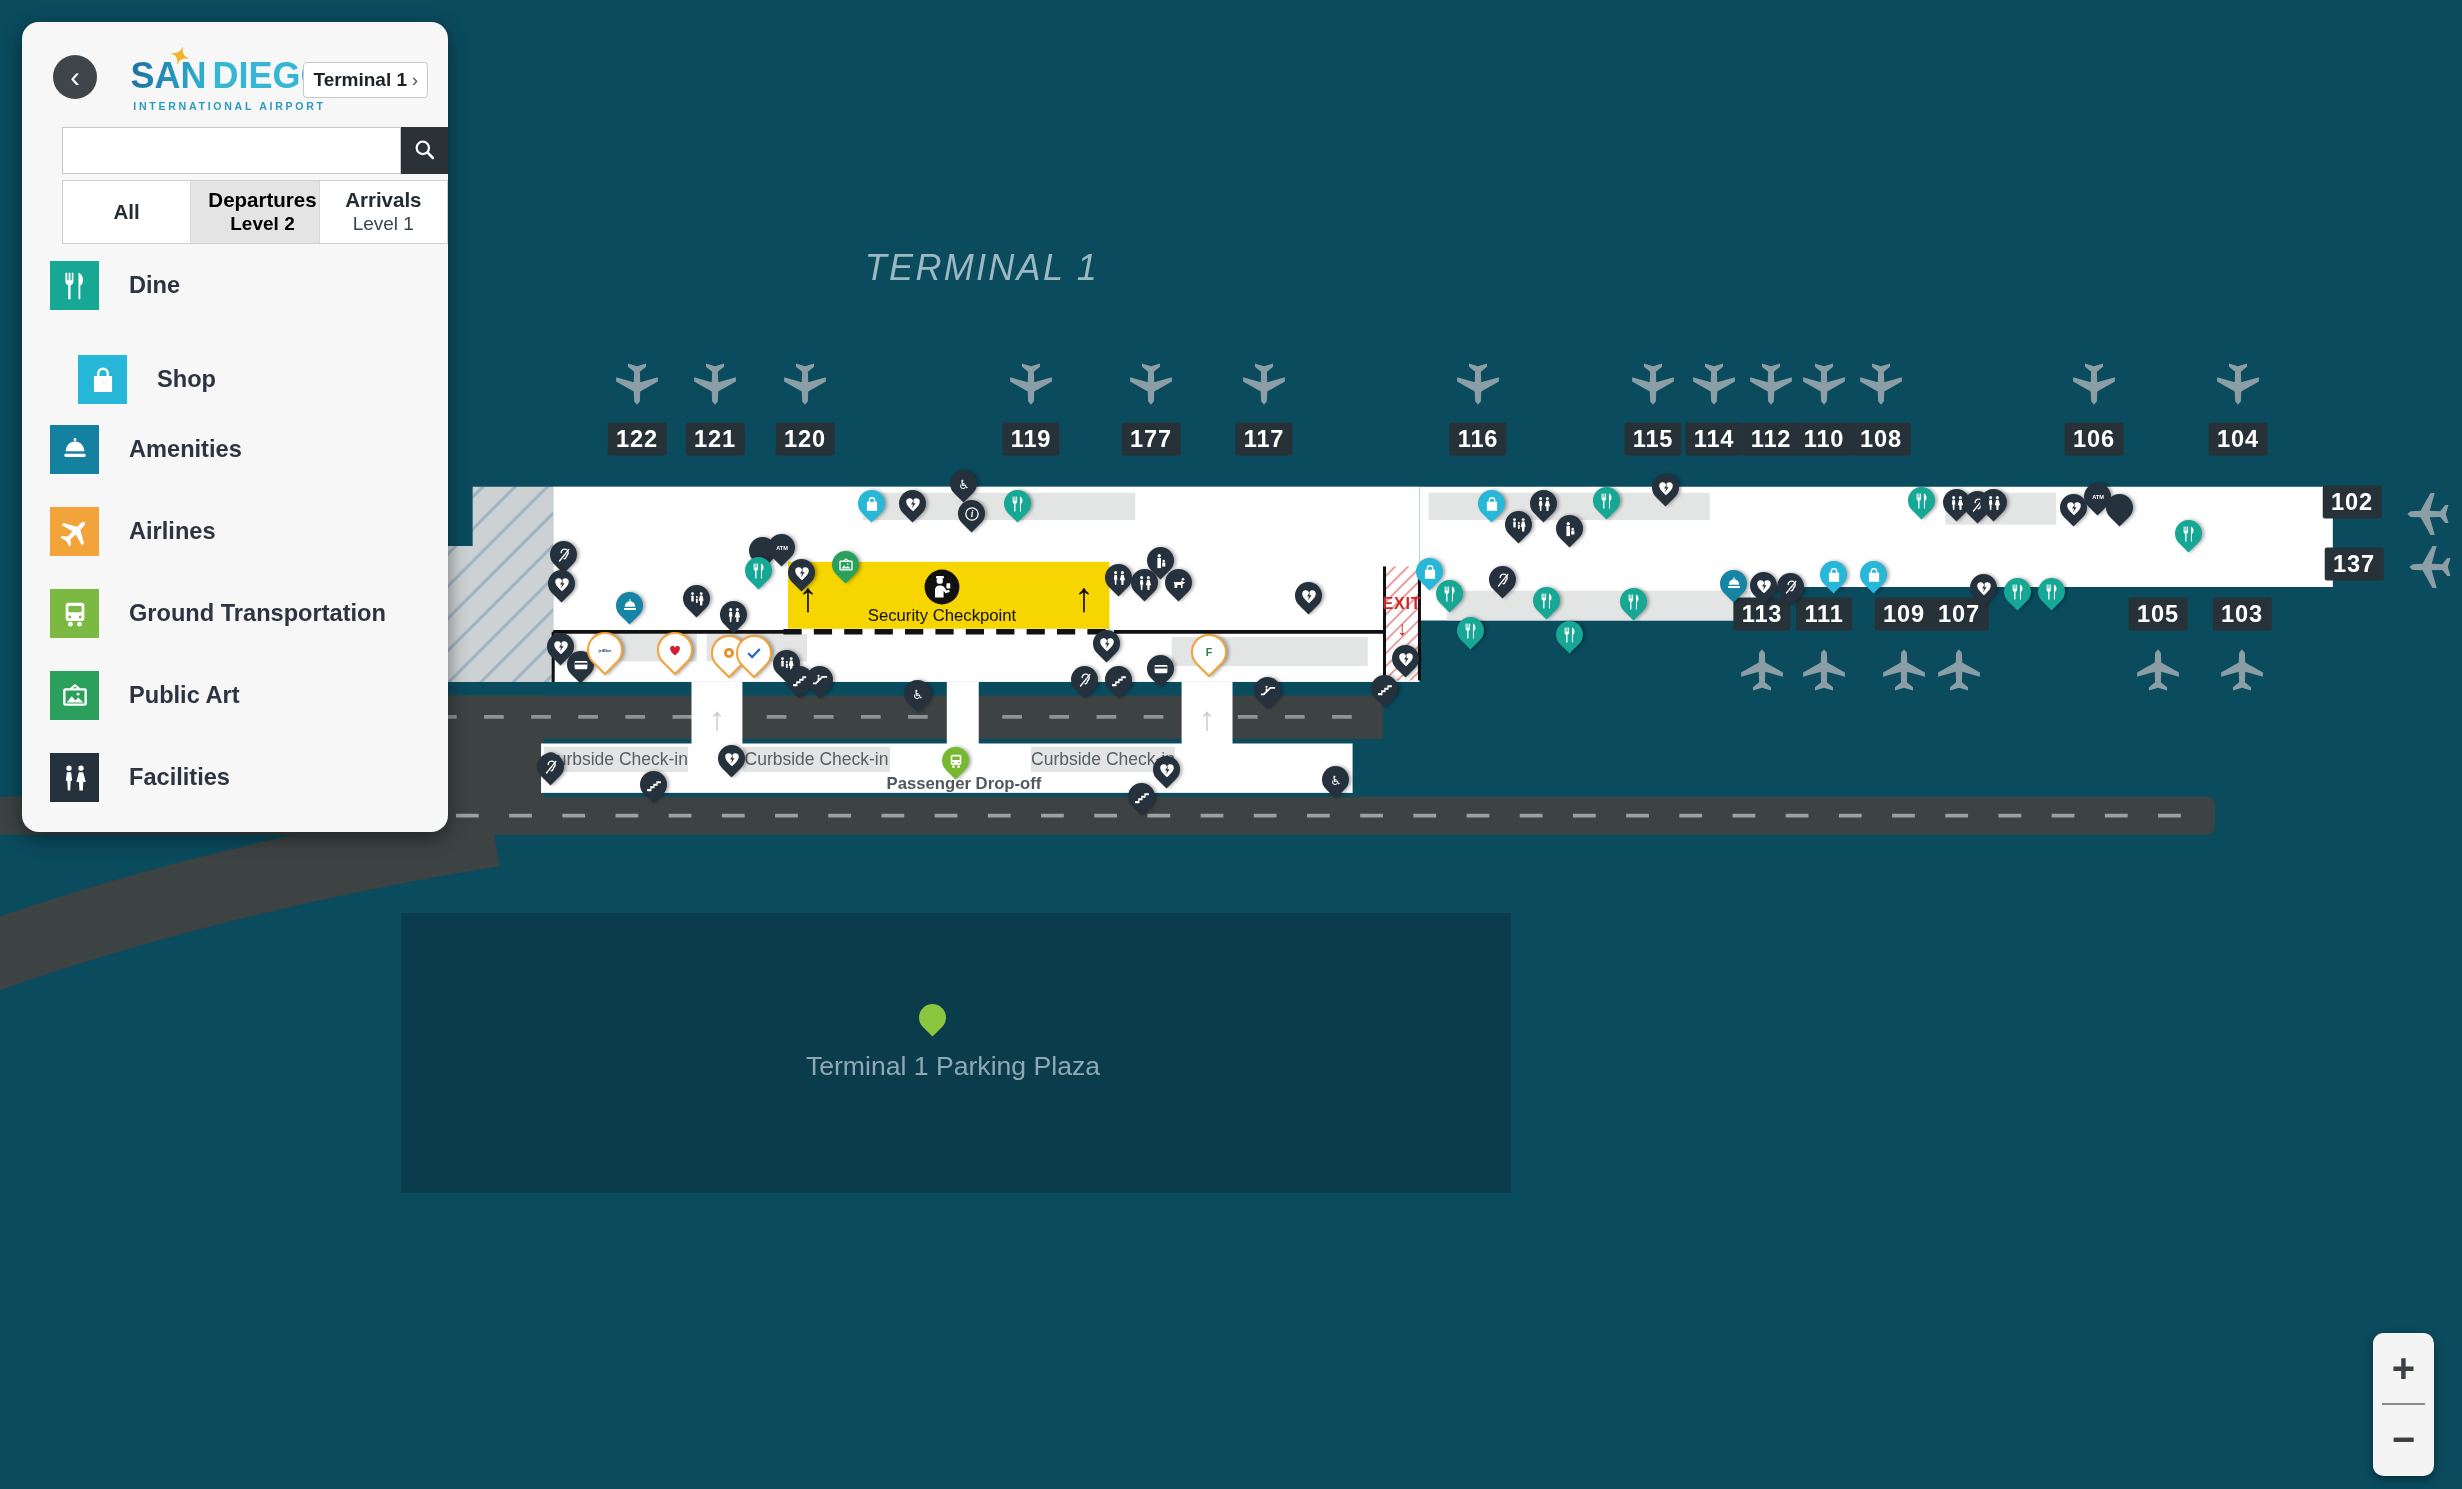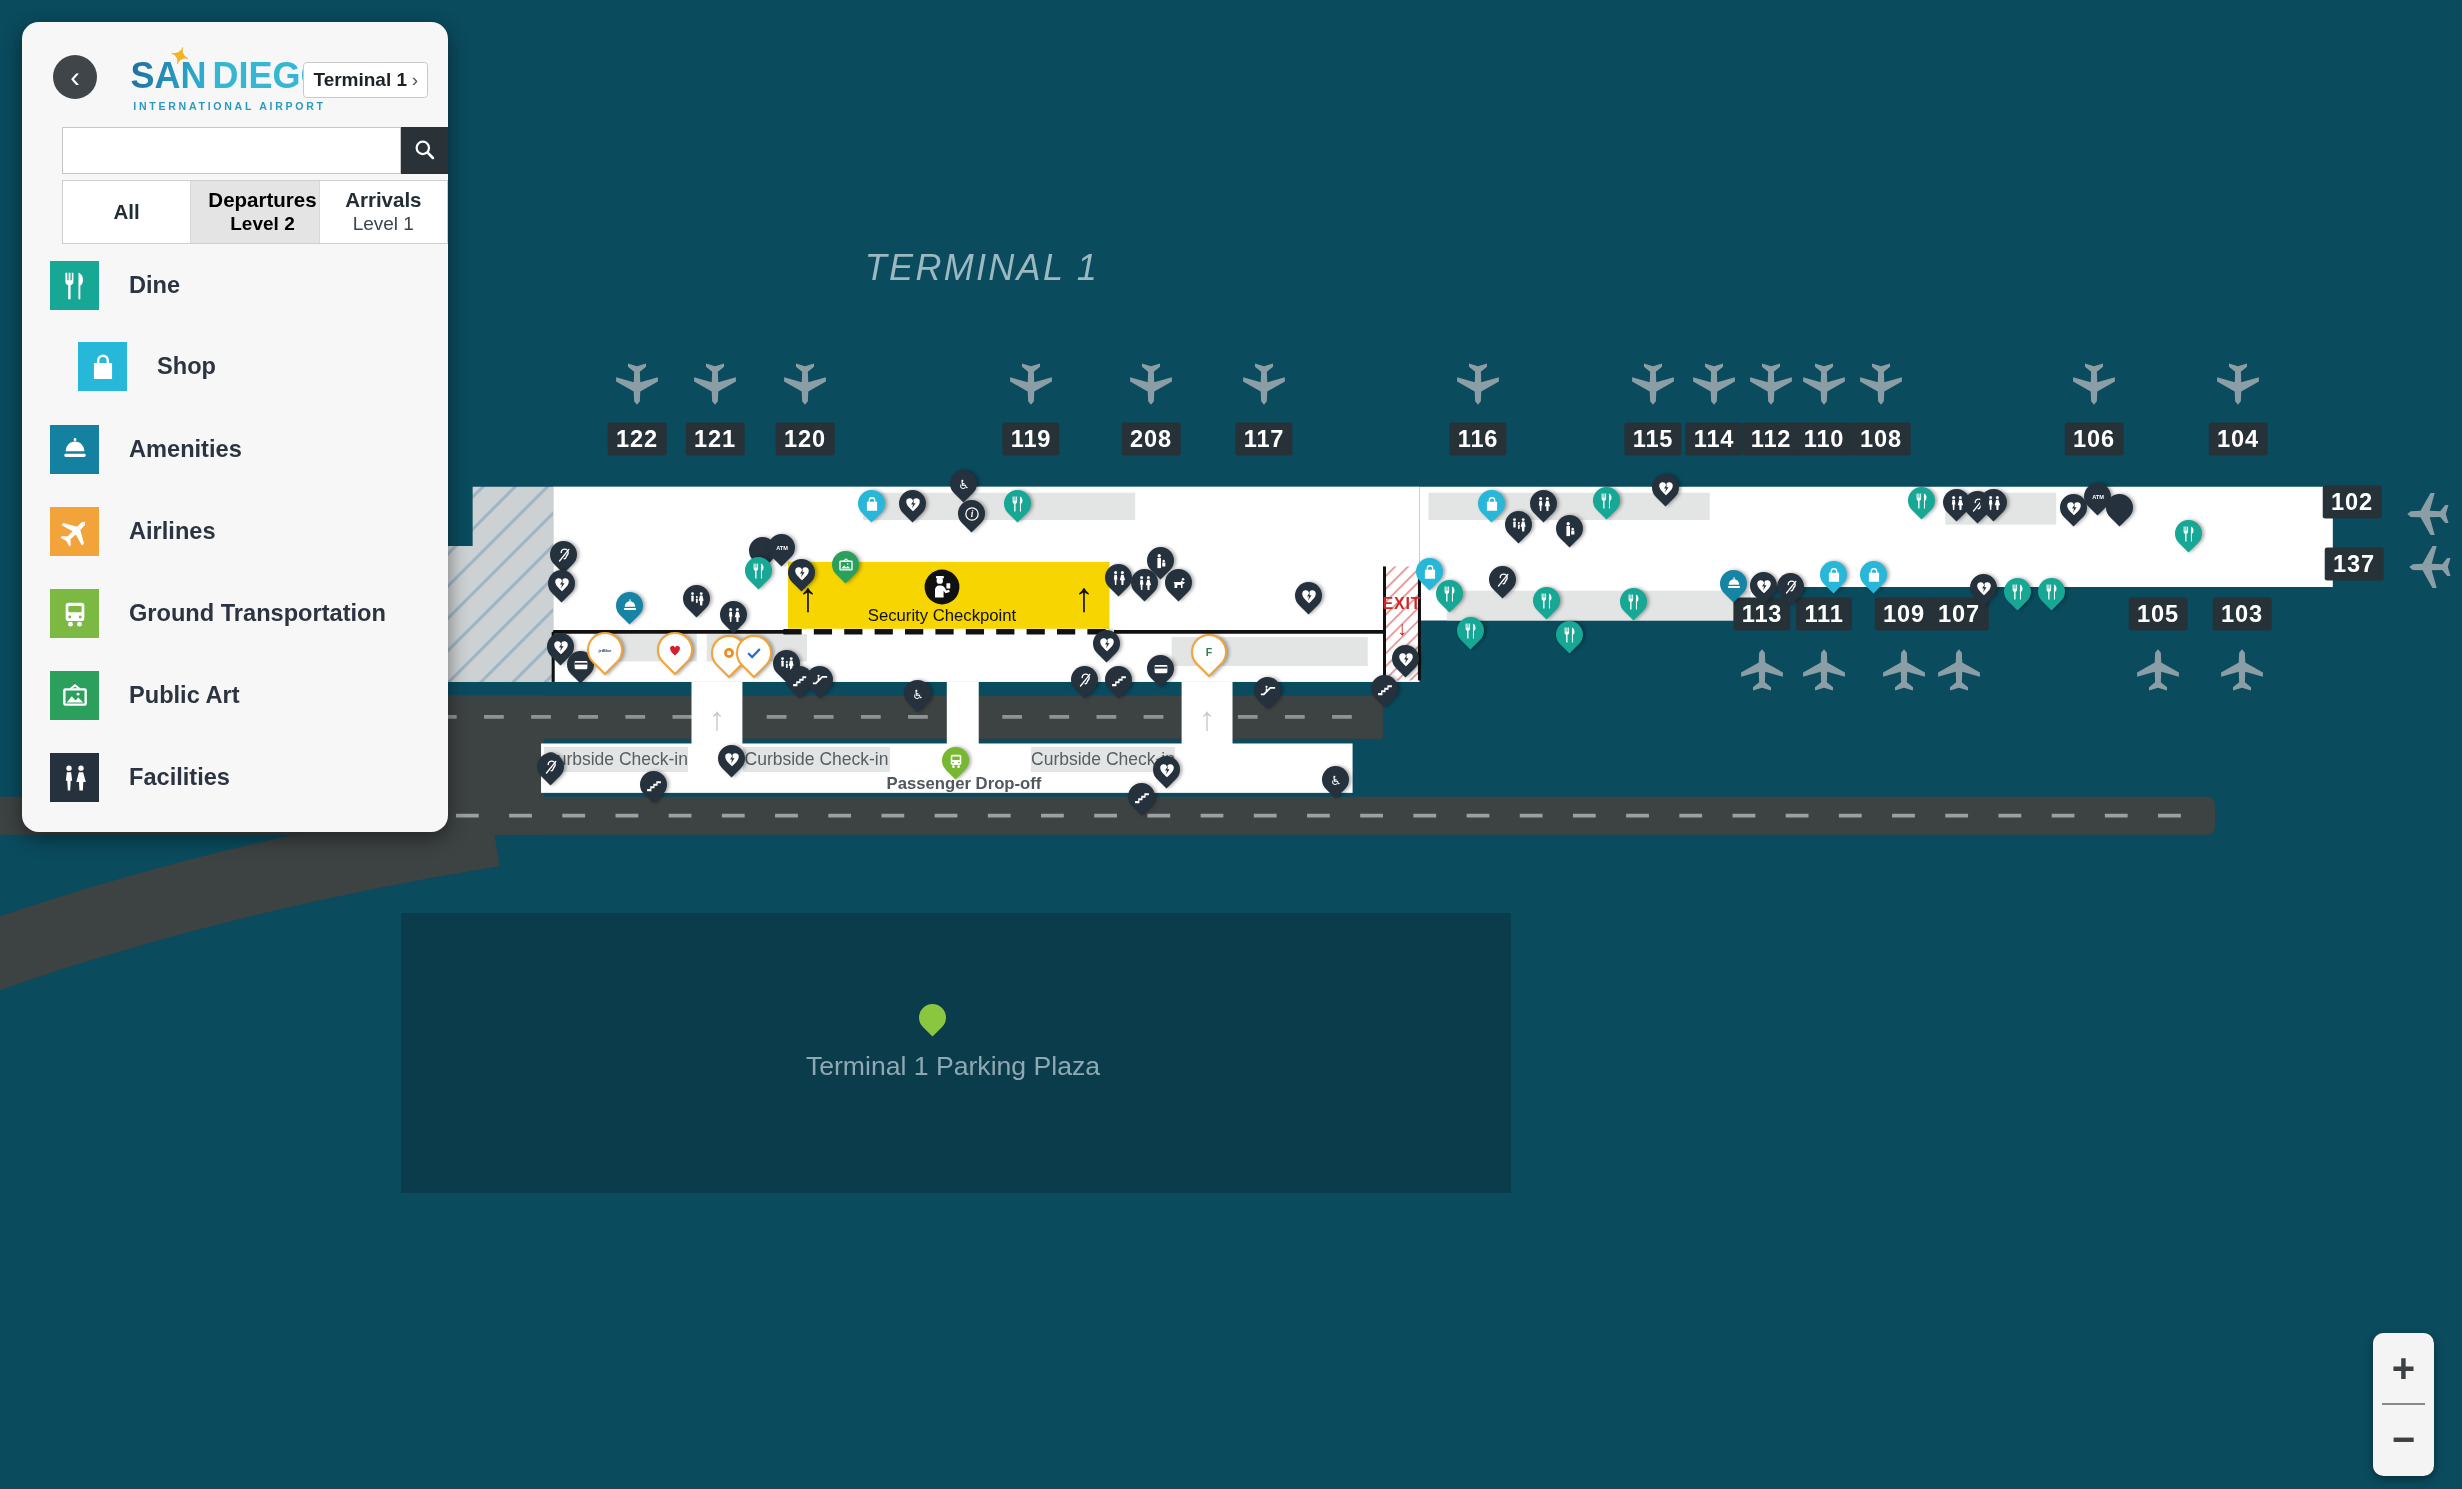--- a/index.html
+++ b/index.html
@@ -195,21 +195,21 @@
         <svg viewBox="0 0 24 24">
           <path d="M12 1.2 L13.5 3 L13.7 8.1 L22.9 13.3 L22.9 15.5 L13.7 12.9 L13.5 18.4 L16.7 21 L16.7 22.7 L12 21.3 L7.3 22.7 L7.3 21 L10.5 18.4 L10.3 12.9 L1.1 15.5 L1.1 13.3 L10.3 8.1 L10.5 3 Z" fill="#8b9ea6"></path>
         </svg>
       </div>
       <div class="gate-label" style="left: 1031px; top: 439px;">119</div>
       <div class="gate-plane" style="left: 1151px; top: 384px; transform: translate(-50%, -50%) rotate(180deg);">
         <svg viewBox="0 0 24 24">
           <path d="M12 1.2 L13.5 3 L13.7 8.1 L22.9 13.3 L22.9 15.5 L13.7 12.9 L13.5 18.4 L16.7 21 L16.7 22.7 L12 21.3 L7.3 22.7 L7.3 21 L10.5 18.4 L10.3 12.9 L1.1 15.5 L1.1 13.3 L10.3 8.1 L10.5 3 Z" fill="#8b9ea6"></path>
         </svg>
       </div>
-      <div class="gate-label" style="left: 1151px; top: 439px;">208</div>
+      <div class="gate-label" style="left: 1151px; top: 439px;">177</div>
       <div class="gate-plane" style="left: 1264px; top: 384px; transform: translate(-50%, -50%) rotate(180deg);">
         <svg viewBox="0 0 24 24">
           <path d="M12 1.2 L13.5 3 L13.7 8.1 L22.9 13.3 L22.9 15.5 L13.7 12.9 L13.5 18.4 L16.7 21 L16.7 22.7 L12 21.3 L7.3 22.7 L7.3 21 L10.5 18.4 L10.3 12.9 L1.1 15.5 L1.1 13.3 L10.3 8.1 L10.5 3 Z" fill="#8b9ea6"></path>
         </svg>
       </div>
       <div class="gate-label" style="left: 1264px; top: 439px;">117</div>
       <div class="gate-plane" style="left: 1478px; top: 384px; transform: translate(-50%, -50%) rotate(180deg);">
         <svg viewBox="0 0 24 24">
           <path d="M12 1.2 L13.5 3 L13.7 8.1 L22.9 13.3 L22.9 15.5 L13.7 12.9 L13.5 18.4 L16.7 21 L16.7 22.7 L12 21.3 L7.3 22.7 L7.3 21 L10.5 18.4 L10.3 12.9 L1.1 15.5 L1.1 13.3 L10.3 8.1 L10.5 3 Z" fill="#8b9ea6"></path>
         </svg>
@@ -1102,21 +1102,21 @@
     <div class="abs cats" id="cats">
         <div class="cat" style="top: 0px;">
           <span class="cat-icon" style="background:#16a795">
             <svg viewBox="0 0 24 24" xmlns="http://www.w3.org/2000/svg">
               <path fill="#fff" d="M9.6 2v5.6h-1V2H7.2v5.6h-1V2H4.8v6.9c0 1.3.9 2.3 2.1 2.6V22h1.8V11.5c1.2-.3 2.1-1.3 2.1-2.6V2H9.6z"></path>
               <path fill="#fff" d="M14.6 2c2 .5 3.4 2.8 3.4 5.5 0 1.9-.8 3.5-2 4.1V22h-1.4V2z"></path>
             </svg>
           </span>
           <span class="cat-label">Dine</span>
         </div>
-        <div class="cat" style="top: 81px; padding-left: 28px;">
+        <div class="cat" style="top: 94px; padding-left: 28px;">
           <span class="cat-icon" style="background:#27b7d8">
             <svg viewBox="0 0 24 24" xmlns="http://www.w3.org/2000/svg">
               <path fill="#fff" d="M7.5 9V7.2a4.5 4.5 0 0 1 9 0V9h2.3v12H5.2V9h2.3zm1.8 0h5.4V7.2a2.7 2.7 0 0 0-5.4 0V9z"></path>
             </svg>
           </span>
           <span class="cat-label">Shop</span>
         </div>
         <div class="cat" style="top: 164px;">
           <span class="cat-icon" style="background:#13819f">
             <svg viewBox="0 0 24 24" xmlns="http://www.w3.org/2000/svg">

